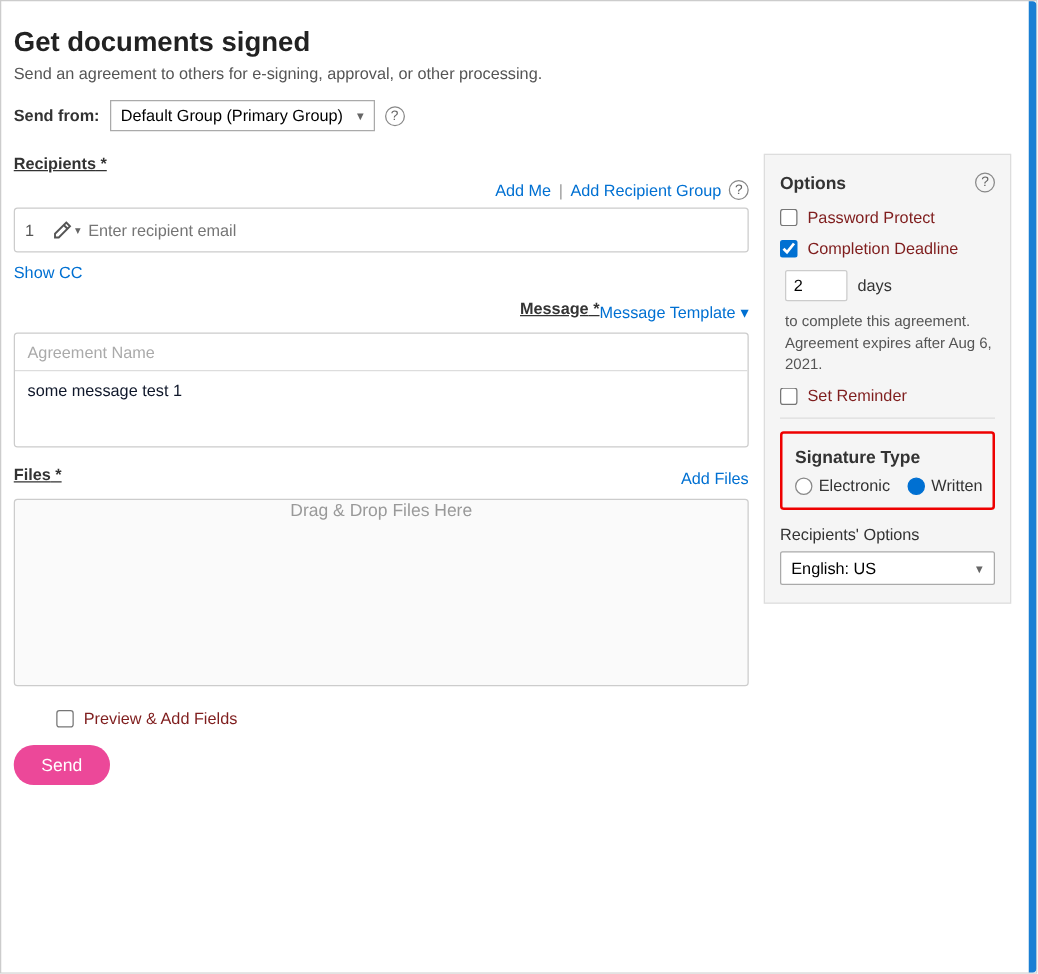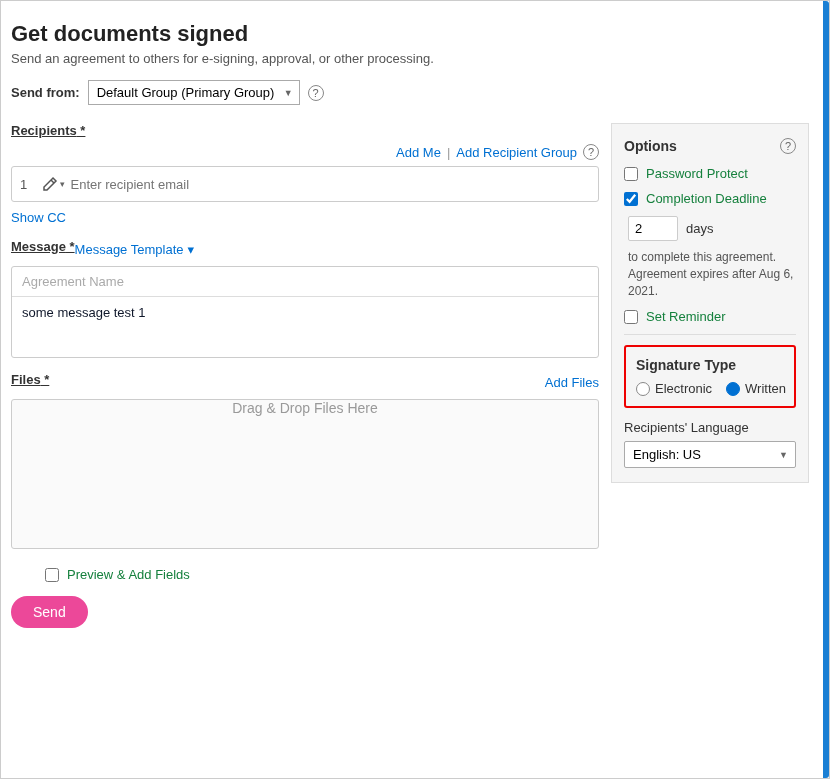--- a/index.html
+++ b/index.html
@@ -172,21 +172,21 @@
       color: #0070d2;
       font-size: 13px;
       cursor: pointer;
       display: inline-block;
       margin-bottom: 14px;
     }
 
     
     .message-header {
       display: flex;
-      justify-content: flex-start;
+      justify-content: flex-end;
       align-items: center;
       margin-bottom: 6px;
     }
     .message-template-btn {
       color: #0070d2;
       font-size: 13px;
       cursor: pointer;
       display: flex;
       align-items: center;
       gap: 4px;
@@ -251,21 +251,21 @@
       margin-bottom: 10px;
     }
     .option-checkbox {
       width: 14px;
       height: 14px;
       cursor: pointer;
       accent-color: #0070d2;
     }
     .option-label {
       font-size: 13px;
-      color: #15803d;
+      color: #7f1d1d;
     }
     .days-row {
       display: flex;
       align-items: center;
       gap: 8px;
       margin-bottom: 8px;
       margin-left: 4px;
     }
     .days-input {
       width: 50px;
@@ -515,21 +515,21 @@
             <span class="radio-empty"></span>
             <span>Electronic</span>
           </div>
           <div class="sig-option">
             <span class="radio-filled"></span>
             <span>Written</span>
           </div>
         </div>
       </div>
 
-      <span class="lang-label">Recipients' Language</span>
+      <span class="lang-label">Recipients' Options</span>
       <div class="lang-select-wrapper">
         <select class="lang-select">
           <option>English: US</option>
           <option>French</option>
           <option>German</option>
           <option>Spanish</option>
           <option>Japanese</option>
         </select>
       </div>
 

